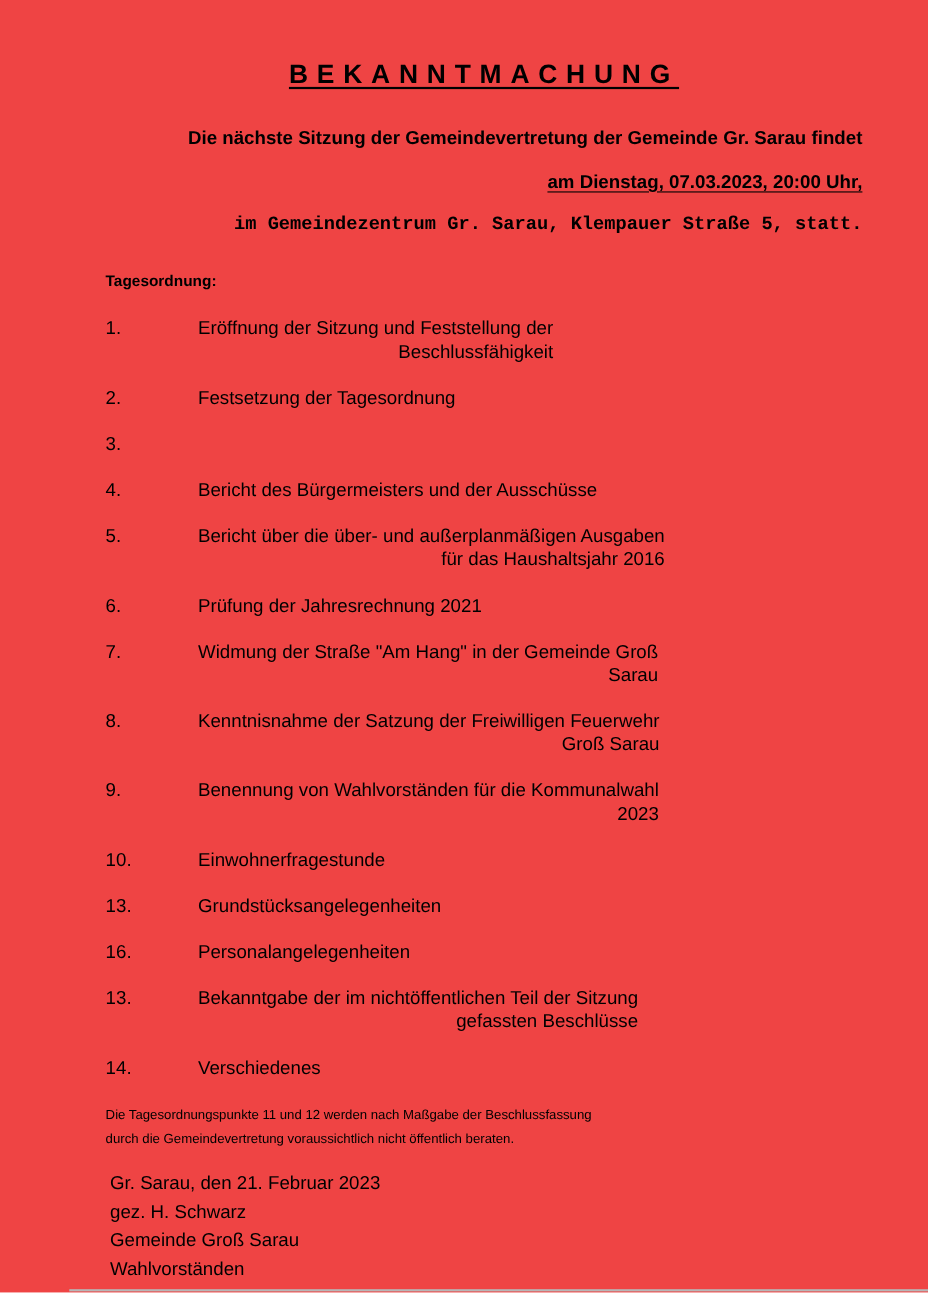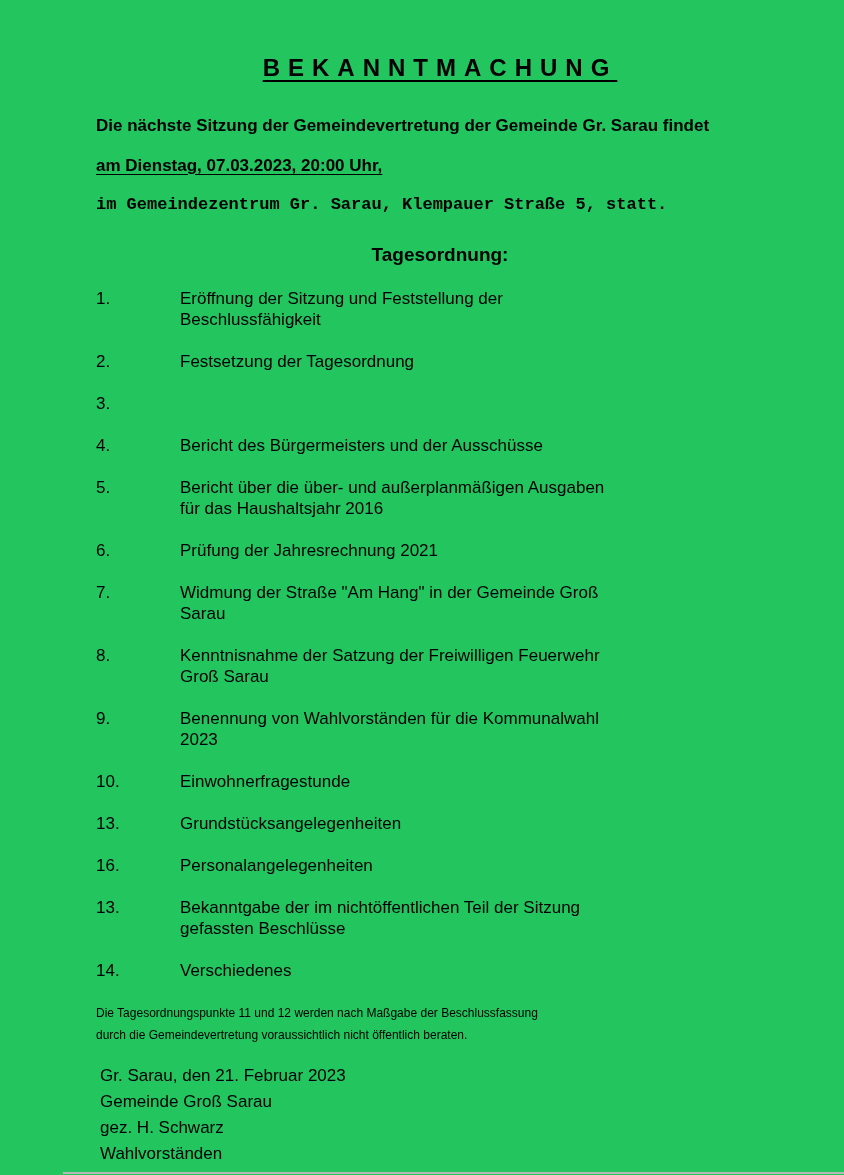--- a/index.html
+++ b/index.html
@@ -4,21 +4,21 @@
 <style>
   html, body {
     margin: 0;
     padding: 0;
     background: #ffffff;
   }
   .page {
     position: relative;
     width: 844px;
     height: 1175px;
-    background: #22c55e;
+    background: #ef4444;
     overflow: hidden;
     font-family: "Liberation Sans", "DejaVu Sans", sans-serif;
     color: #000000;
   }
   .content {
     margin-left: 96px;
     margin-right: 60px; 
   }
   .title {
     margin: 0;
@@ -27,51 +27,52 @@
     font-size: 24px;
     font-weight: bold;
     letter-spacing: 8px;
     line-height: 32px;
     text-decoration: underline;
     text-underline-offset: 4px;
     white-space: nowrap;
   }
   .intro {
     margin: 0;
-    text-align: left;
+    text-align: right;
     font-size: 17px;
     font-weight: bold;
     line-height: 22px;
   }
   .intro-1 { margin-top: 31px; }
   .intro-2 { margin-top: 18px; text-decoration: underline; text-underline-offset: 3px; }
   .intro-3 { margin-top: 17px; font-family: Liberation Mono, monospace; }
   .agenda-heading {
     margin: 28px 0 0 0;
-    font-size: 19px;
+    font-size: 14px;
     font-weight: bold;
     line-height: 22px;
-    text-align: center;
+    text-align: left;
   }
   .agenda-list {
     margin-top: 22px;
   }
   .agenda-row {
     display: flex;
     align-items: flex-start;
     margin-bottom: 21px;
     font-size: 17px;
     line-height: 21px;
   }
   .agenda-num {
     flex: 0 0 84px;
     width: 84px;
   }
   .agenda-text {
     white-space: pre-line;
+    text-align: right;
   }
   .closing-note {
     margin: 18px 0 0 0;
     font-size: 12px;
     line-height: 22px;
     white-space: pre-line;
   }
   .signature {
     margin-top: 19px;
   }
@@ -165,21 +166,21 @@
         <span class="agenda-num">14.</span>
         <span class="agenda-text">Verschiedenes</span>
       </div>
     </div>
 
     <p class="closing-note">Die Tagesordnungspunkte 11 und 12 werden nach Maßgabe der Beschlussfassung
 durch die Gemeindevertretung voraussichtlich nicht öffentlich beraten.</p>
 
     <div class="signature">
       <p>Gr. Sarau, den 21. Februar 2023</p>
+      <p>gez. H. Schwarz</p>
       <p>Gemeinde Groß Sarau</p>
-      <p>gez. H. Schwarz</p>
       <p>Wahlvorständen</p>
     </div>
 
   </div>
 
   <div class="bottom-line"></div>
 </div>
 
 </body></html>

